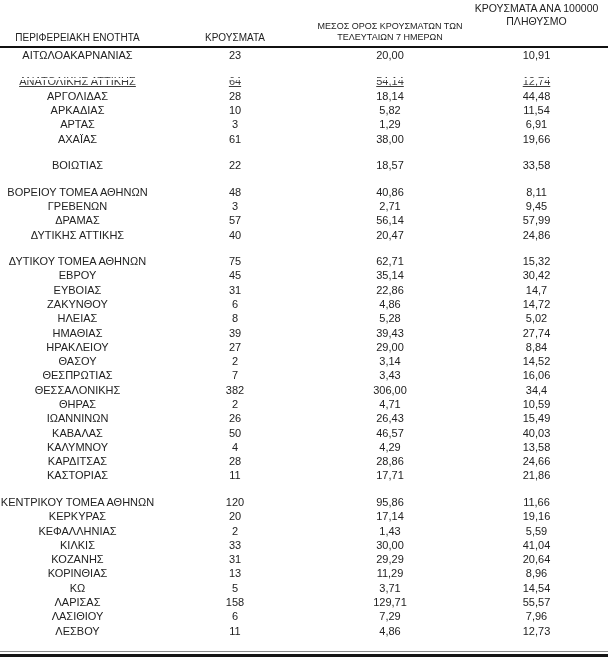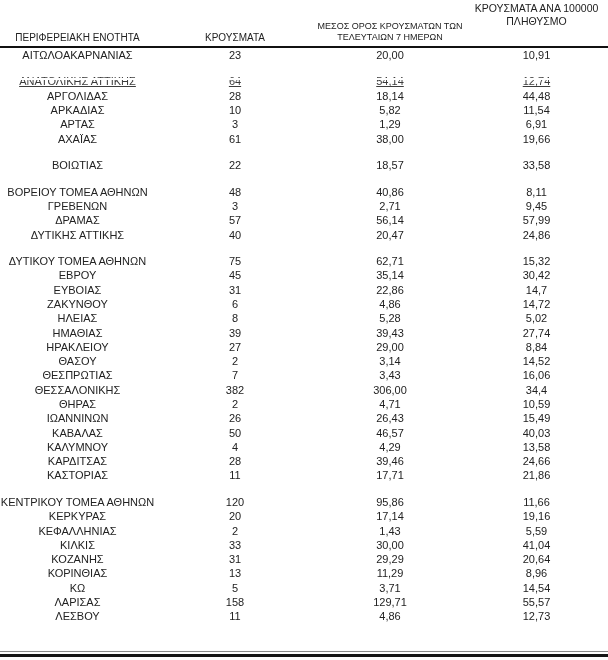--- a/index.html
+++ b/index.html
@@ -278,21 +278,21 @@
   </tr>
         <tr>
     <td>ΚΑΛΥΜΝΟΥ</td>
     <td>4</td>
     <td>4,29</td>
     <td>13,58</td>
   </tr>
         <tr>
     <td>ΚΑΡΔΙΤΣΑΣ</td>
     <td>28</td>
-    <td>39,46</td>
+    <td>28,86</td>
     <td>24,66</td>
   </tr>
         <tr>
     <td>ΚΑΣΤΟΡΙΑΣ</td>
     <td>11</td>
     <td>17,71</td>
     <td>21,86</td>
   </tr>
         <tr class="spacer">
           <td colspan="4"></td>
@@ -339,20 +339,26 @@
     <td>3,71</td>
     <td>14,54</td>
   </tr>
         <tr>
     <td>ΛΑΡΙΣΑΣ</td>
     <td>158</td>
     <td>129,71</td>
     <td>55,57</td>
   </tr>
         <tr>
+    <td>ΛΑΣΙΘΙΟΥ</td>
+    <td>6</td>
+    <td>7,29</td>
+    <td>7,96</td>
+  </tr>
+        <tr>
     <td>ΛΕΣΒΟΥ</td>
     <td>11</td>
     <td>4,86</td>
     <td>12,73</td>
   </tr>
       </tbody>
   </table>
 
   <div class="bottom-rule-thin"></div>
   <div class="bottom-rule-thick"></div>

